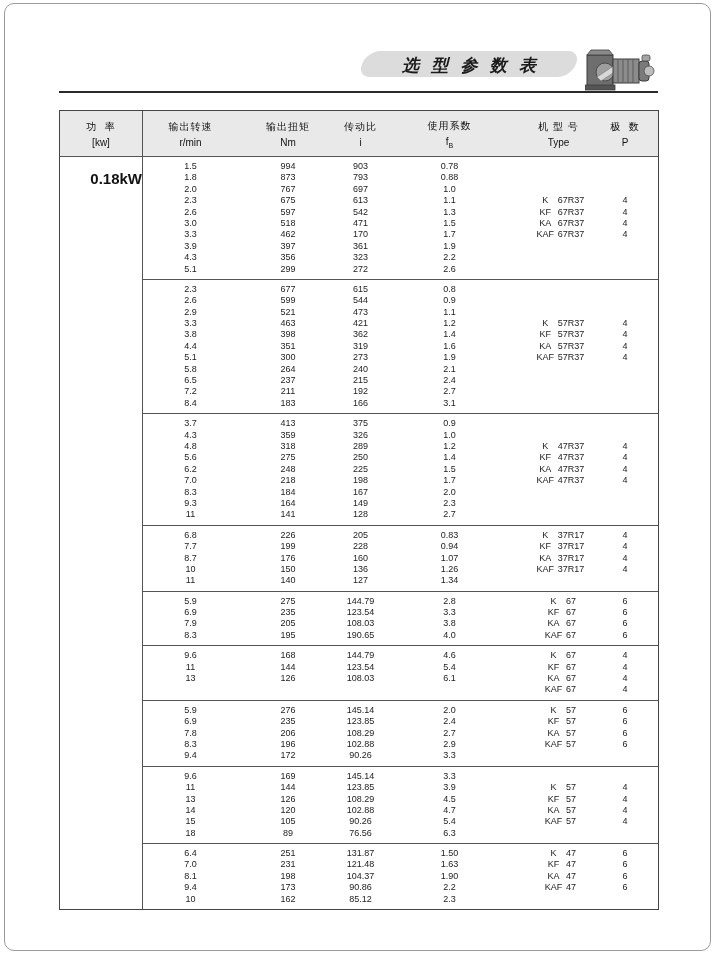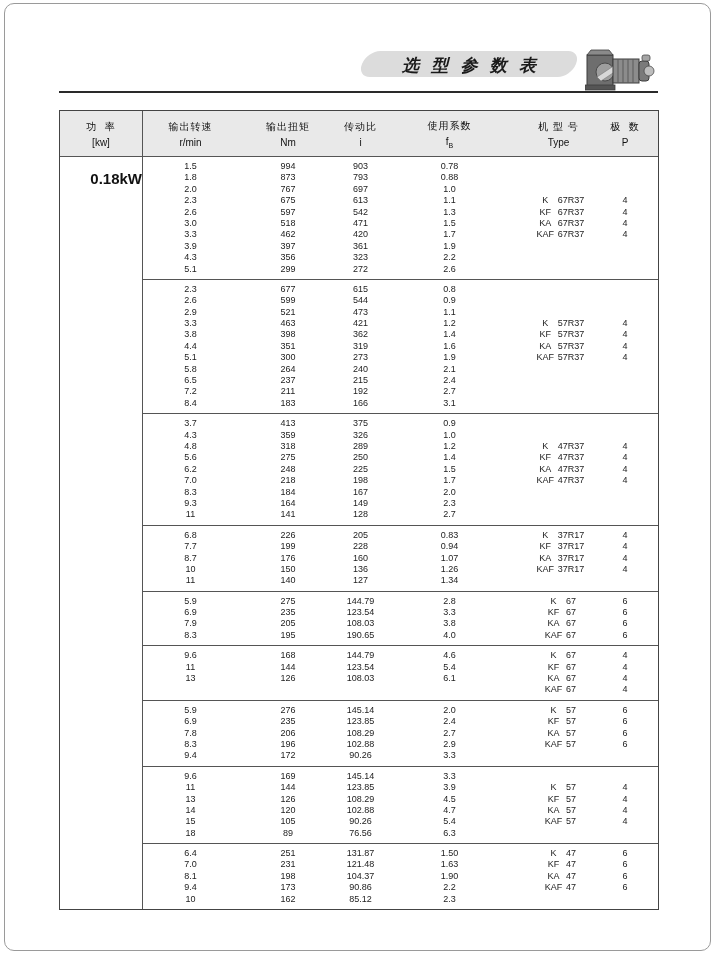--- a/index.html
+++ b/index.html
@@ -176,21 +176,21 @@
             <span class="cell c-torque">518</span>
             <span class="cell c-ratio">471</span>
             <span class="cell c-factor">1.5</span>
             <span class="cell c-type"><span class="tprefix">KA</span><span class="tmodel">67R37</span></span>
             <span class="cell c-poles">4</span>
             <span></span>
           </div>
           <div class="row">
             <span class="cell c-speed">3.3</span>
             <span class="cell c-torque">462</span>
-            <span class="cell c-ratio">420</span>
+            <span class="cell c-ratio">170</span>
             <span class="cell c-factor">1.7</span>
             <span class="cell c-type"><span class="tprefix">KAF</span><span class="tmodel">67R37</span></span>
             <span class="cell c-poles">4</span>
             <span></span>
           </div>
           <div class="row">
             <span class="cell c-speed">3.9</span>
             <span class="cell c-torque">397</span>
             <span class="cell c-ratio">361</span>
             <span class="cell c-factor">1.9</span>

